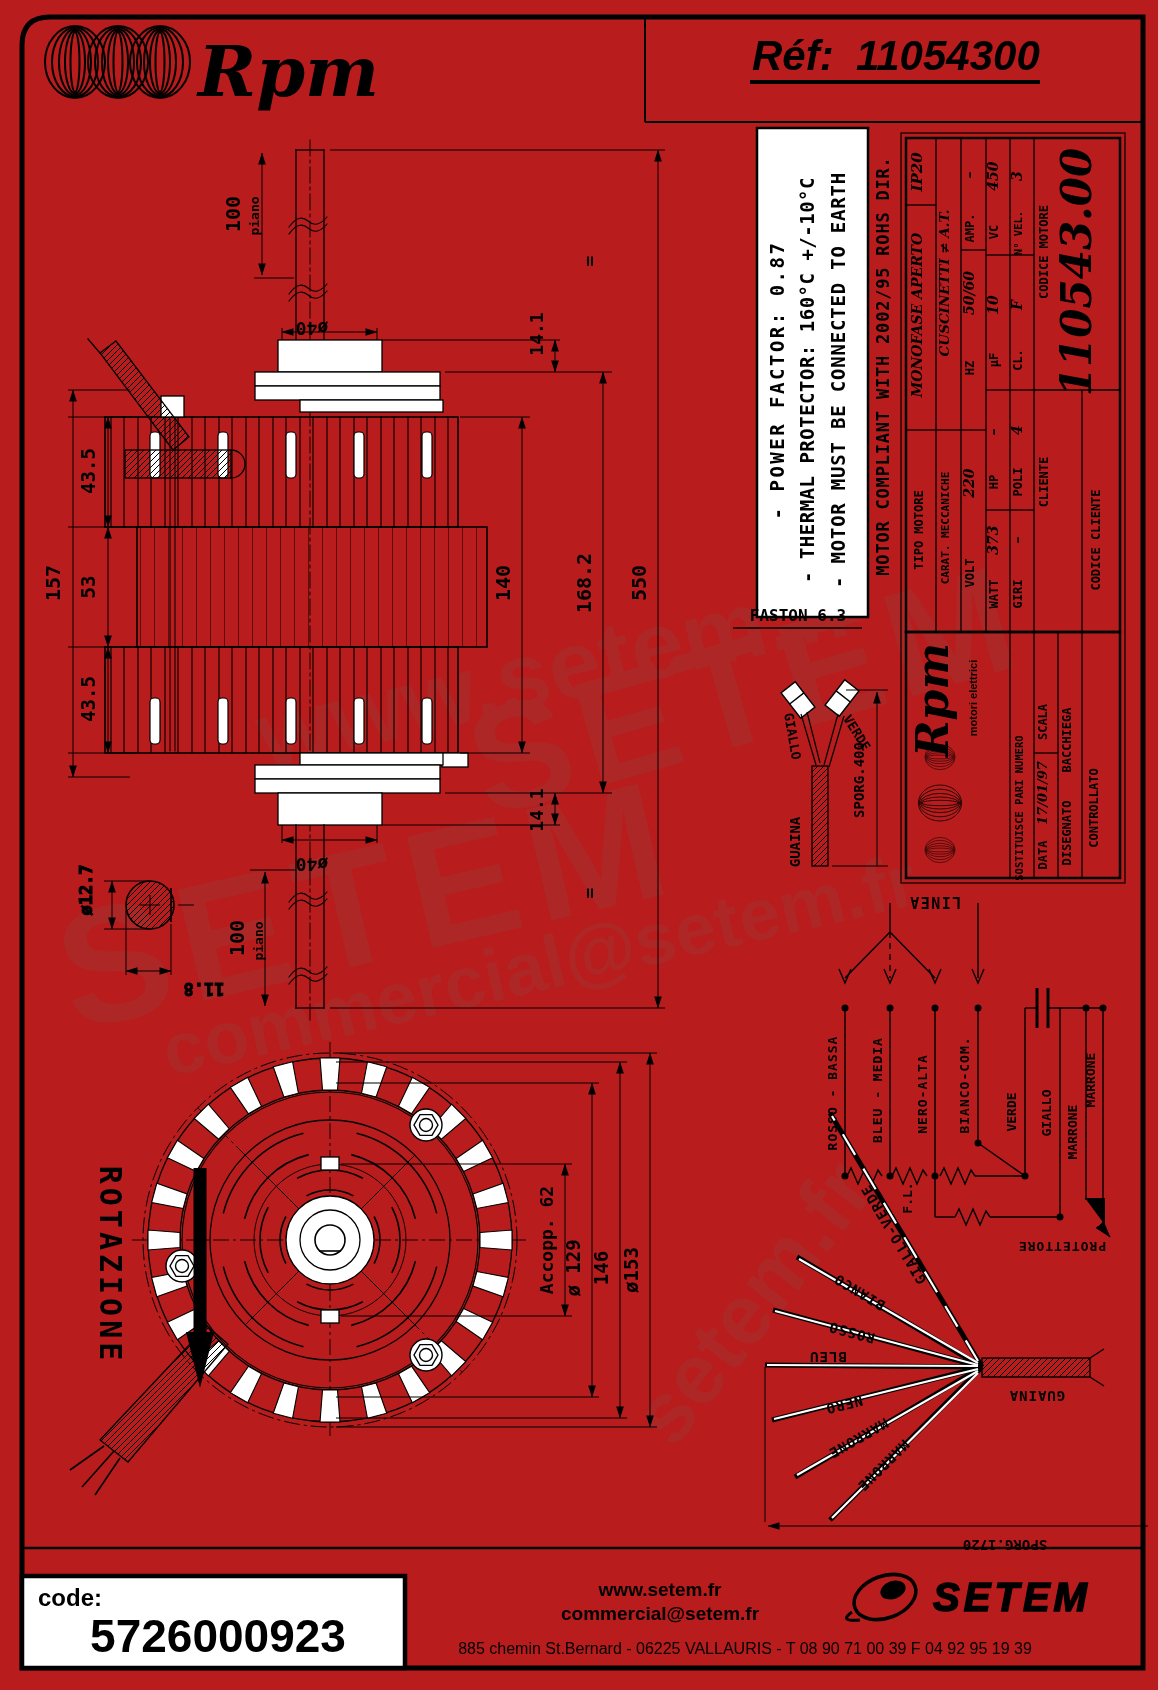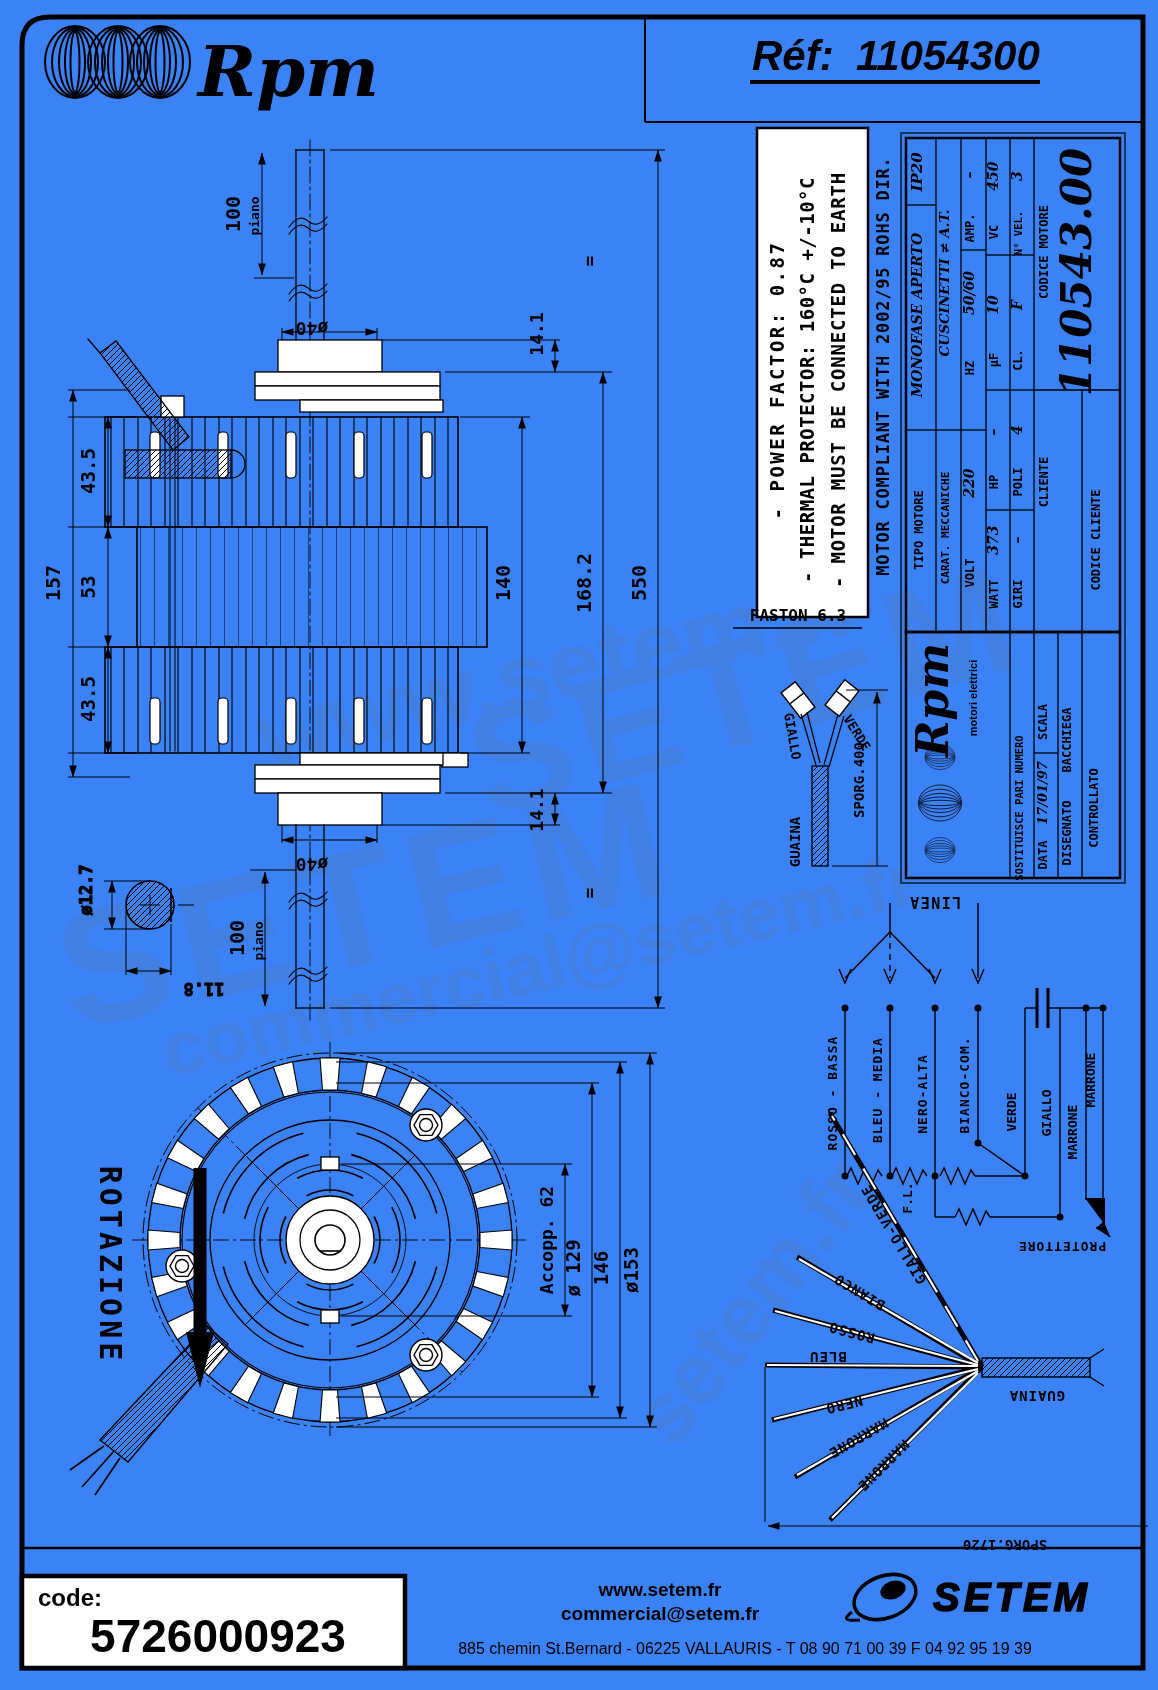--- a/index.html
+++ b/index.html
@@ -1,16 +1,16 @@
 <!DOCTYPE html>
 <html><head>
 <meta charset="utf-8">
 <style>
   html,body{margin:0;padding:0;background:#ffffff;}
-  .page{width:1158px;height:1690px;position:relative;background:#3b82f6;}
+  .page{width:1158px;height:1690px;position:relative;background:#b91c1c;}
   svg{display:block;}
   .t   {font-family:"DejaVu Sans Mono",monospace;font-weight:bold;fill:#000;}
   .ts  {font-family:"Liberation Sans",sans-serif;fill:#000;}
   .it  {font-family:"DejaVu Serif",serif;font-style:italic;font-weight:bold;fill:#000;}
   .scr {font-family:"DejaVu Serif",serif;font-style:italic;font-weight:bold;fill:#000;}
   .wm  {font-family:"Liberation Sans",sans-serif;font-weight:bold;fill:#6e6e6e;}
 </style>
 </head>
 <body>
 

